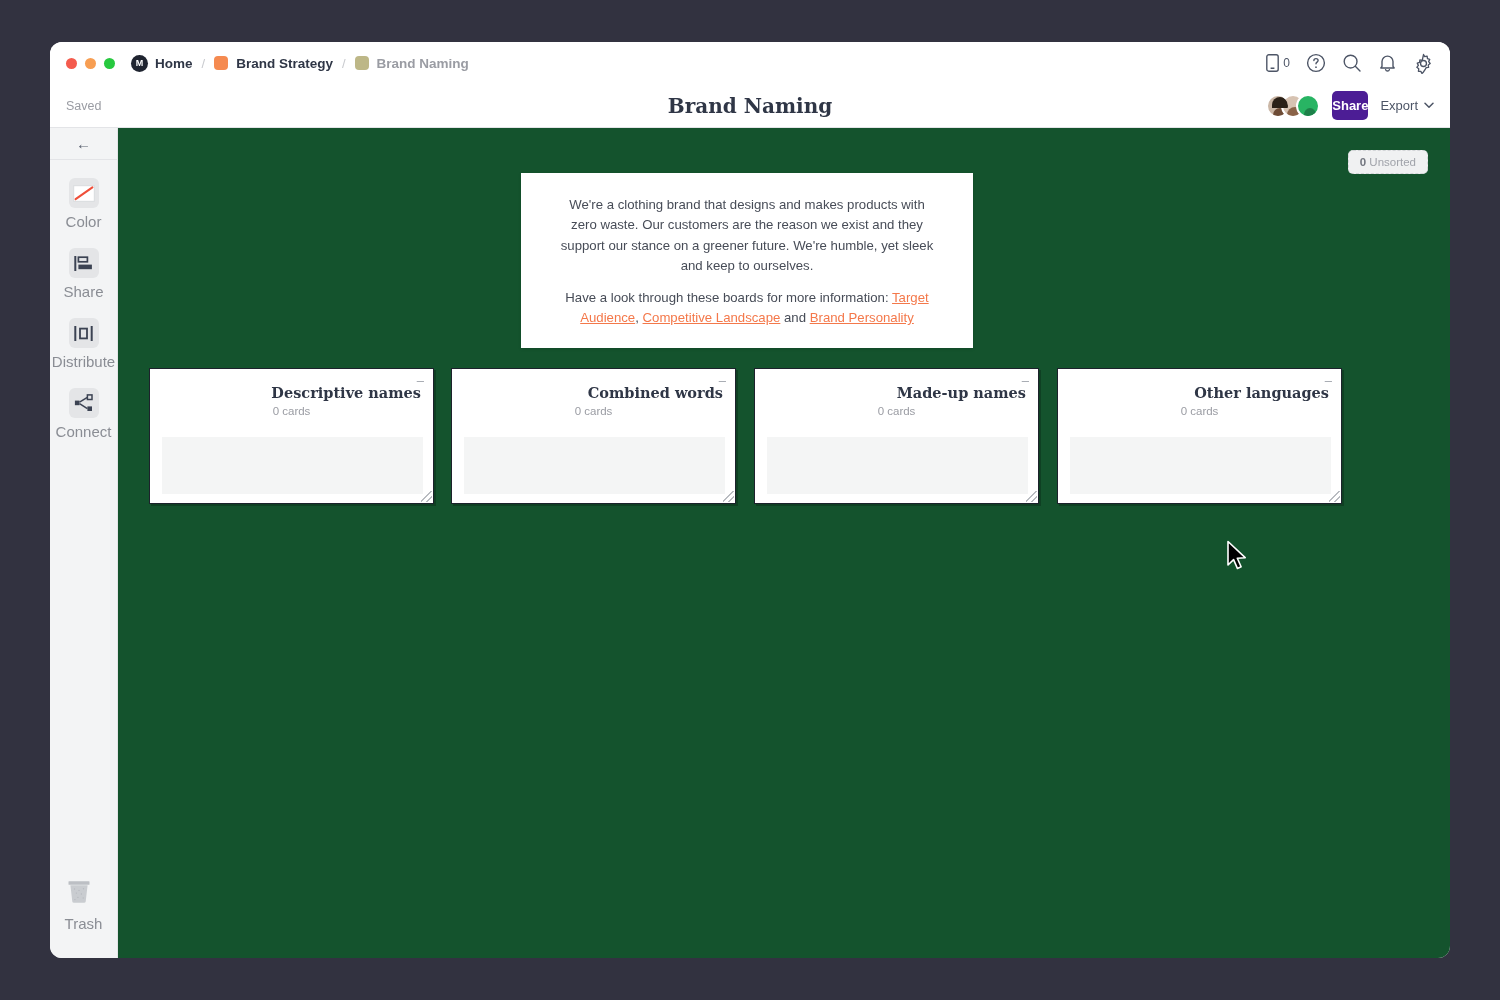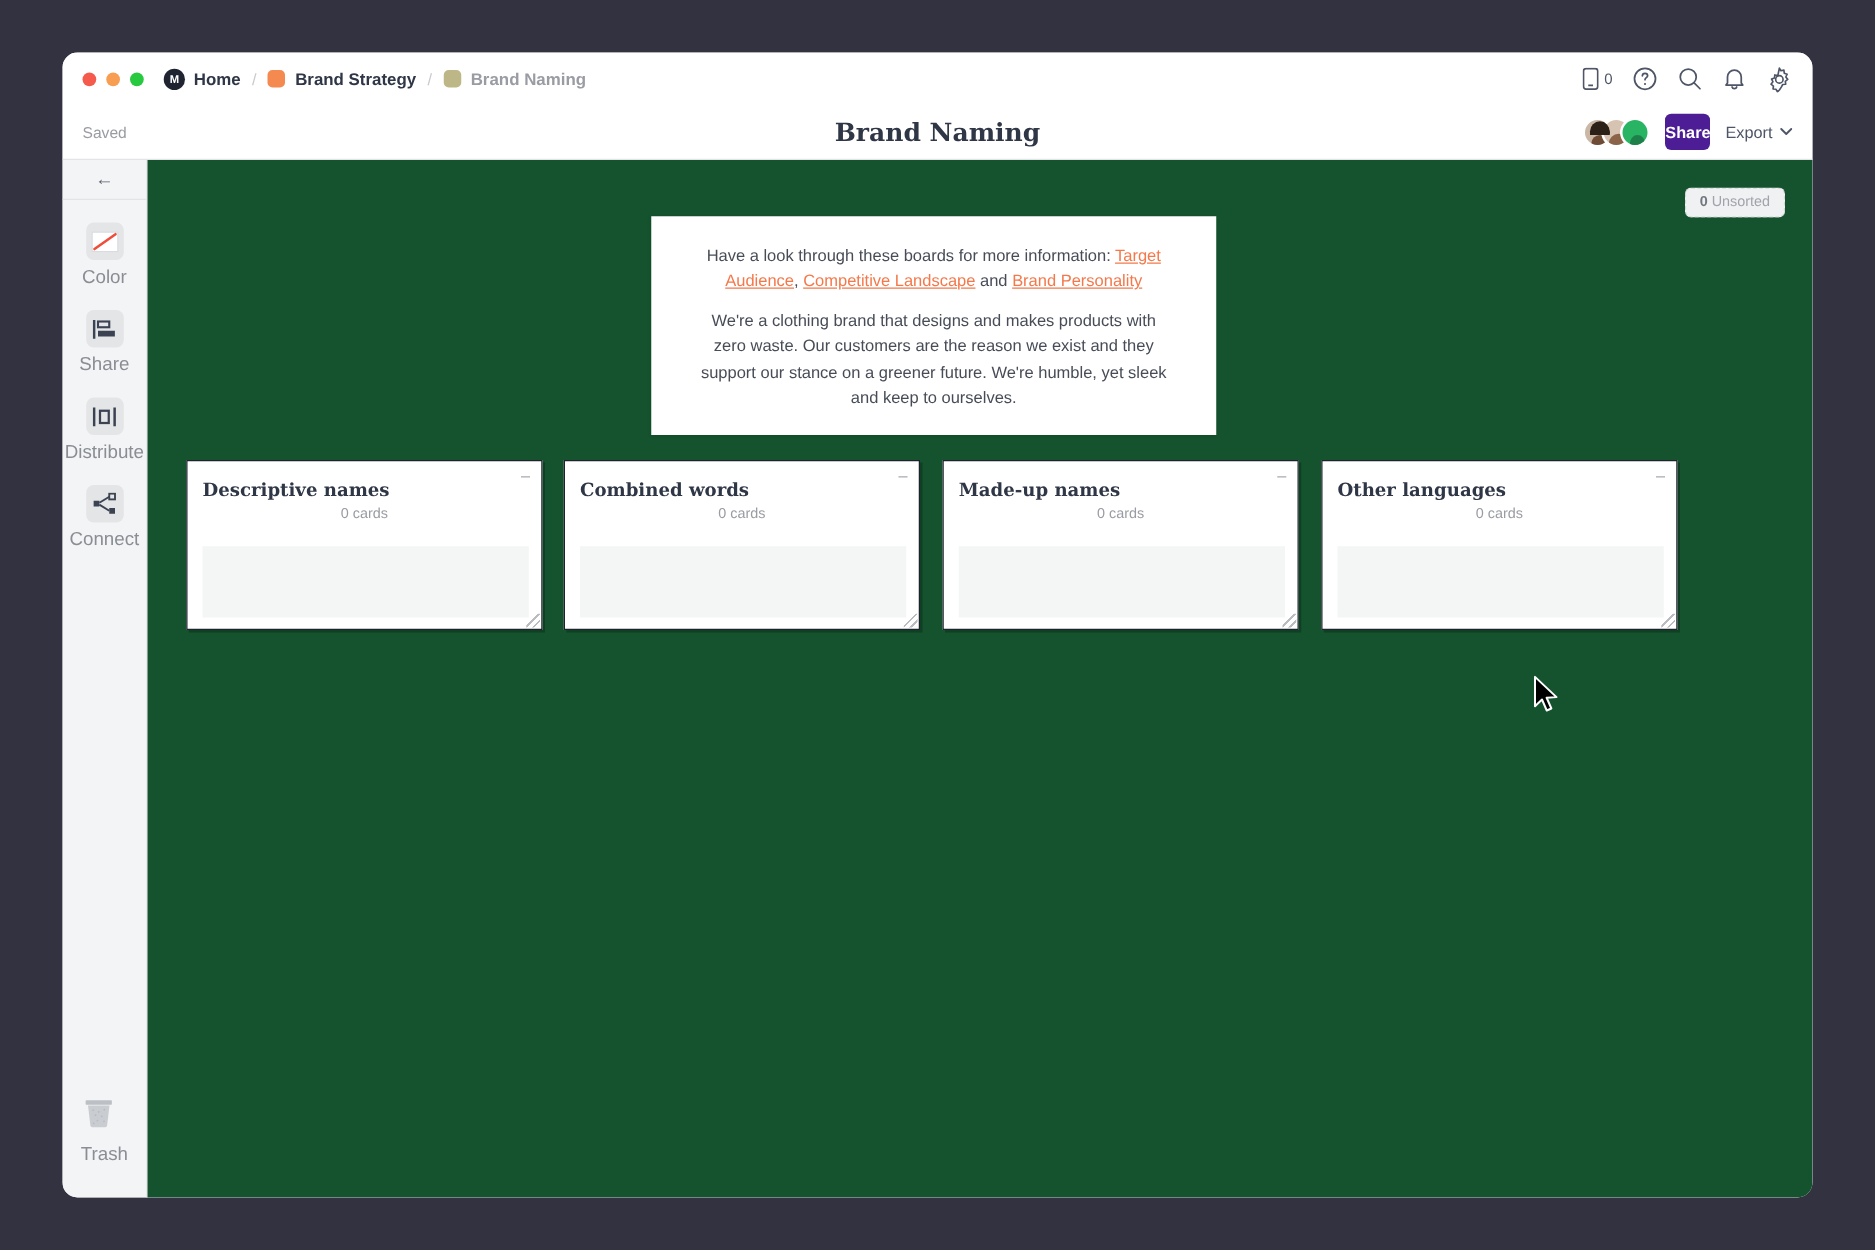--- a/index.html
+++ b/index.html
@@ -169,21 +169,21 @@
     background: #fff;
     border: 1.6px solid #1d222c;
     box-shadow: 2px 2px 0 rgba(0,0,0,.22);
     padding: 10px 12px 0 12px;
   }
   .board .minus {
     position: absolute; right: 9px; top: 5px;
     color: #9fa3ab; font-size: 13px; cursor: pointer; line-height: 1;
   }
   .board h3 {
-    text-align: left;
+    text-align: right;
     font-family: "DejaVu Serif", "Liberation Serif", serif;
     font-size: 14.5px; color: #2f3646; font-weight: bold;
     margin-top: 5px;
   }
   .board .cards-count {
     text-align: center; font-size: 11.5px; color: #9a9ca3; margin-top: 4px;
   }
   .dropzone {
     position: absolute; left: 12px; right: 10px; top: 68px; bottom: 9px;
     background: #f4f5f5;
@@ -354,25 +354,25 @@
     </div>
 
     <div class="canvas">
 
       <div class="unsorted-pill">
         <b>0</b>
         <span>Unsorted</span>
       </div>
 
       <div class="brief">
+        <p>We're a clothing brand that designs and makes products with zero waste. Our customers are the reason we exist and they support our stance on a greener future. We're humble, yet sleek and keep to ourselves.</p>
         <p>
           <span>Have a look through these boards for more information: </span><a>Target Audience</a><span>,</span>
           <a>Competitive Landscape</a><span> and </span><a>Brand Personality</a>
         </p>
-        <p>We're a clothing brand that designs and makes products with zero waste. Our customers are the reason we exist and they support our stance on a greener future. We're humble, yet sleek and keep to ourselves.</p>
       </div>
 
       <div class="board" style="left:31px">
         <span class="minus">–</span>
         <h3>Descriptive names</h3>
         <div class="cards-count">0 cards</div>
         <div class="dropzone"></div>
         <span class="resize-grip"></span>
       </div>
 

